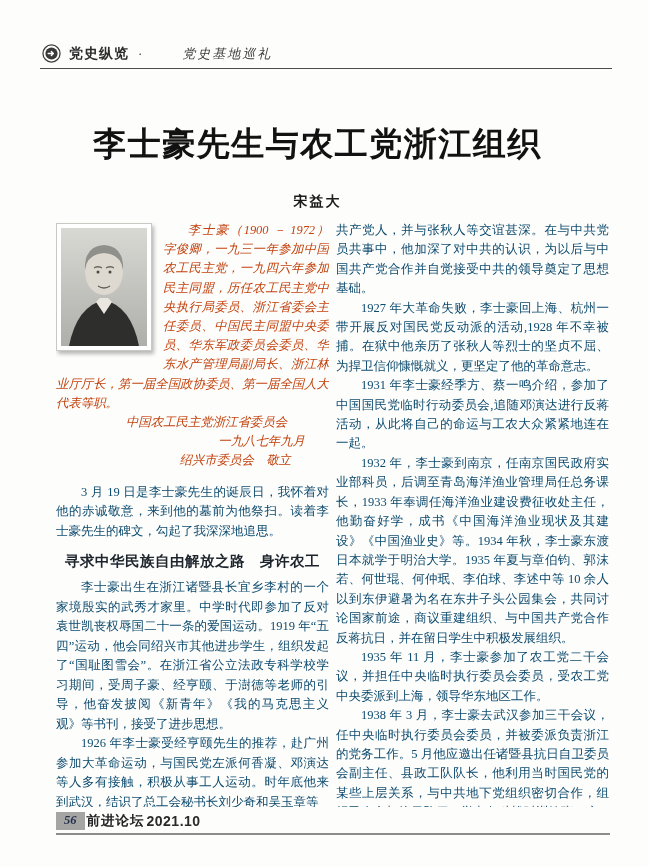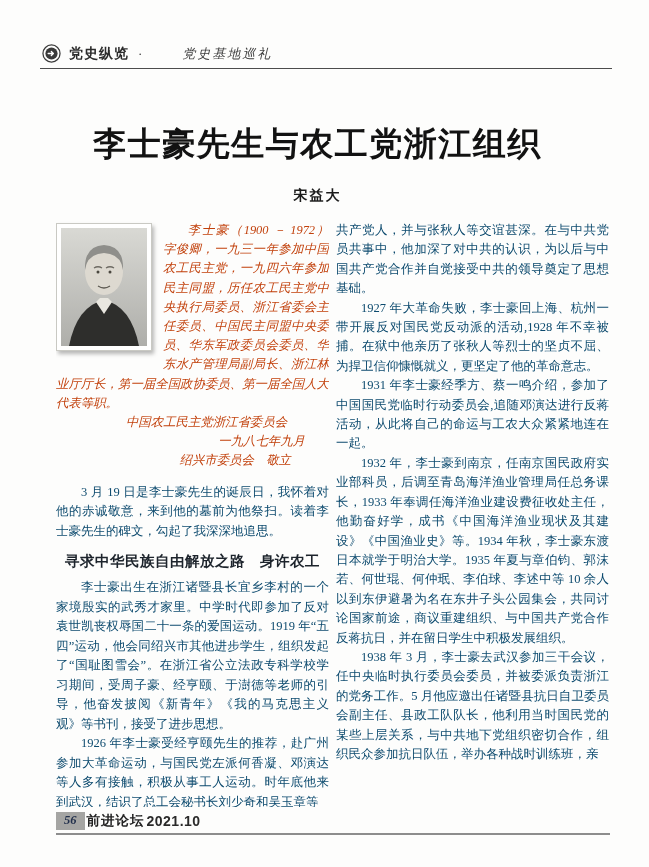--- a/index.html
+++ b/index.html
@@ -21,21 +21,21 @@
     font-style:italic;font-size:13px;color:#3f3f3f;letter-spacing:2px;margin-left:31px;
   }
   .mh-rule{position:absolute;left:-2px;top:24px;width:572px;height:1px;background:#4c4c4c;}
   
   .title-block{position:absolute;top:122px;left:0;right:14px;text-align:center;}
   .article-title{
     margin:0;font-family:"Liberation Sans","DejaVu Sans",sans-serif;
     font-size:33px;font-weight:bold;color:#121212;letter-spacing:1.5px;
   }
   .article-author{
-    margin-top:20px;font-family:Liberation Mono, monospace;
+    margin-top:26px;font-family:Liberation Mono, monospace;
     font-size:14px;font-weight:bold;color:#1c1c1c;letter-spacing:2px;
   }
   
   .col{position:absolute;top:221px;width:273px;height:586px;overflow:hidden;
        text-align:justify;}
   .col-left{left:56px;}
   .col-right{left:336px;}
   
   .intro{font-style:italic;font-size:12.4px;line-height:19.2px;color:#c2410c;}
   .photo-frame{
@@ -130,20 +130,21 @@
     <h2 class="sub-head">寻求中华民族自由解放之路　身许农工</h2>
     <p class="body-p indent">李士豪出生在浙江诸暨县长宜乡李村的一个家境殷实的武秀才家里。中学时代即参加了反对袁世凯丧权辱国二十一条的爱国运动。1919 年“五四”运动，他会同绍兴市其他进步学生，组织发起了“国耻图雪会”。在浙江省公立法政专科学校学习期间，受周子豪、经亨颐、于澍德等老师的引导，他奋发披阅《新青年》《我的马克思主义观》等书刊，接受了进步思想。</p>
     <p class="body-p indent">1926 年李士豪受经亨颐先生的推荐，赴广州参加大革命运动，与国民党左派何香凝、邓演达等人多有接触，积极从事工人运动。时年底他来到武汉，结识了总工会秘书长刘少奇和吴玉章等</p>
   </section>
 
   <section class="col col-right">
     <p class="body-p">共产党人，并与张秋人等交谊甚深。在与中共党员共事中，他加深了对中共的认识，为以后与中国共产党合作并自觉接受中共的领导奠定了思想基础。</p>
     <p class="body-p indent">1927 年大革命失败，李士豪回上海、杭州一带开展反对国民党反动派的活动,1928 年不幸被捕。在狱中他亲历了张秋人等烈士的坚贞不屈、为捍卫信仰慷慨就义，更坚定了他的革命意志。</p>
     <p class="body-p indent">1931 年李士豪经季方、蔡一鸣介绍，参加了中国国民党临时行动委员会,追随邓演达进行反蒋活动，从此将自己的命运与工农大众紧紧地连在一起。</p>
     <p class="body-p indent">1932 年，李士豪到南京，任南京国民政府实业部科员，后调至青岛海洋渔业管理局任总务课长，1933 年奉调任海洋渔业建设费征收处主任，他勤奋好学，成书《中国海洋渔业现状及其建设》《中国渔业史》等。1934 年秋，李士豪东渡日本就学于明治大学。1935 年夏与章伯钧、郭沫若、何世琨、何仲珉、李伯球、李述中等 10 余人以到东伊避暑为名在东井子头公园集会，共同讨论国家前途，商议重建组织、与中国共产党合作反蒋抗日，并在留日学生中积极发展组织。</p>
+    <p class="body-p indent">1935 年 11 月，李士豪参加了农工党二干会议，并担任中央临时执行委员会委员，受农工党中央委派到上海，领导华东地区工作。</p>
     <p class="body-p indent">1938 年 3 月，李士豪去武汉参加三干会议，任中央临时执行委员会委员，并被委派负责浙江的党务工作。5 月他应邀出任诸暨县抗日自卫委员会副主任、县政工队队长，他利用当时国民党的某些上层关系，与中共地下党组织密切合作，组织民众参加抗日队伍，举办各种战时训练班，亲</p>
   </section>
 
   <div class="footer">
     <div class="footer-row">
       <span class="pagenum-box">56</span>
       <span class="journal-name">前进论坛</span>
       <span class="issue">2021.10</span>
     </div>
     <div class="footer-rule"></div>

